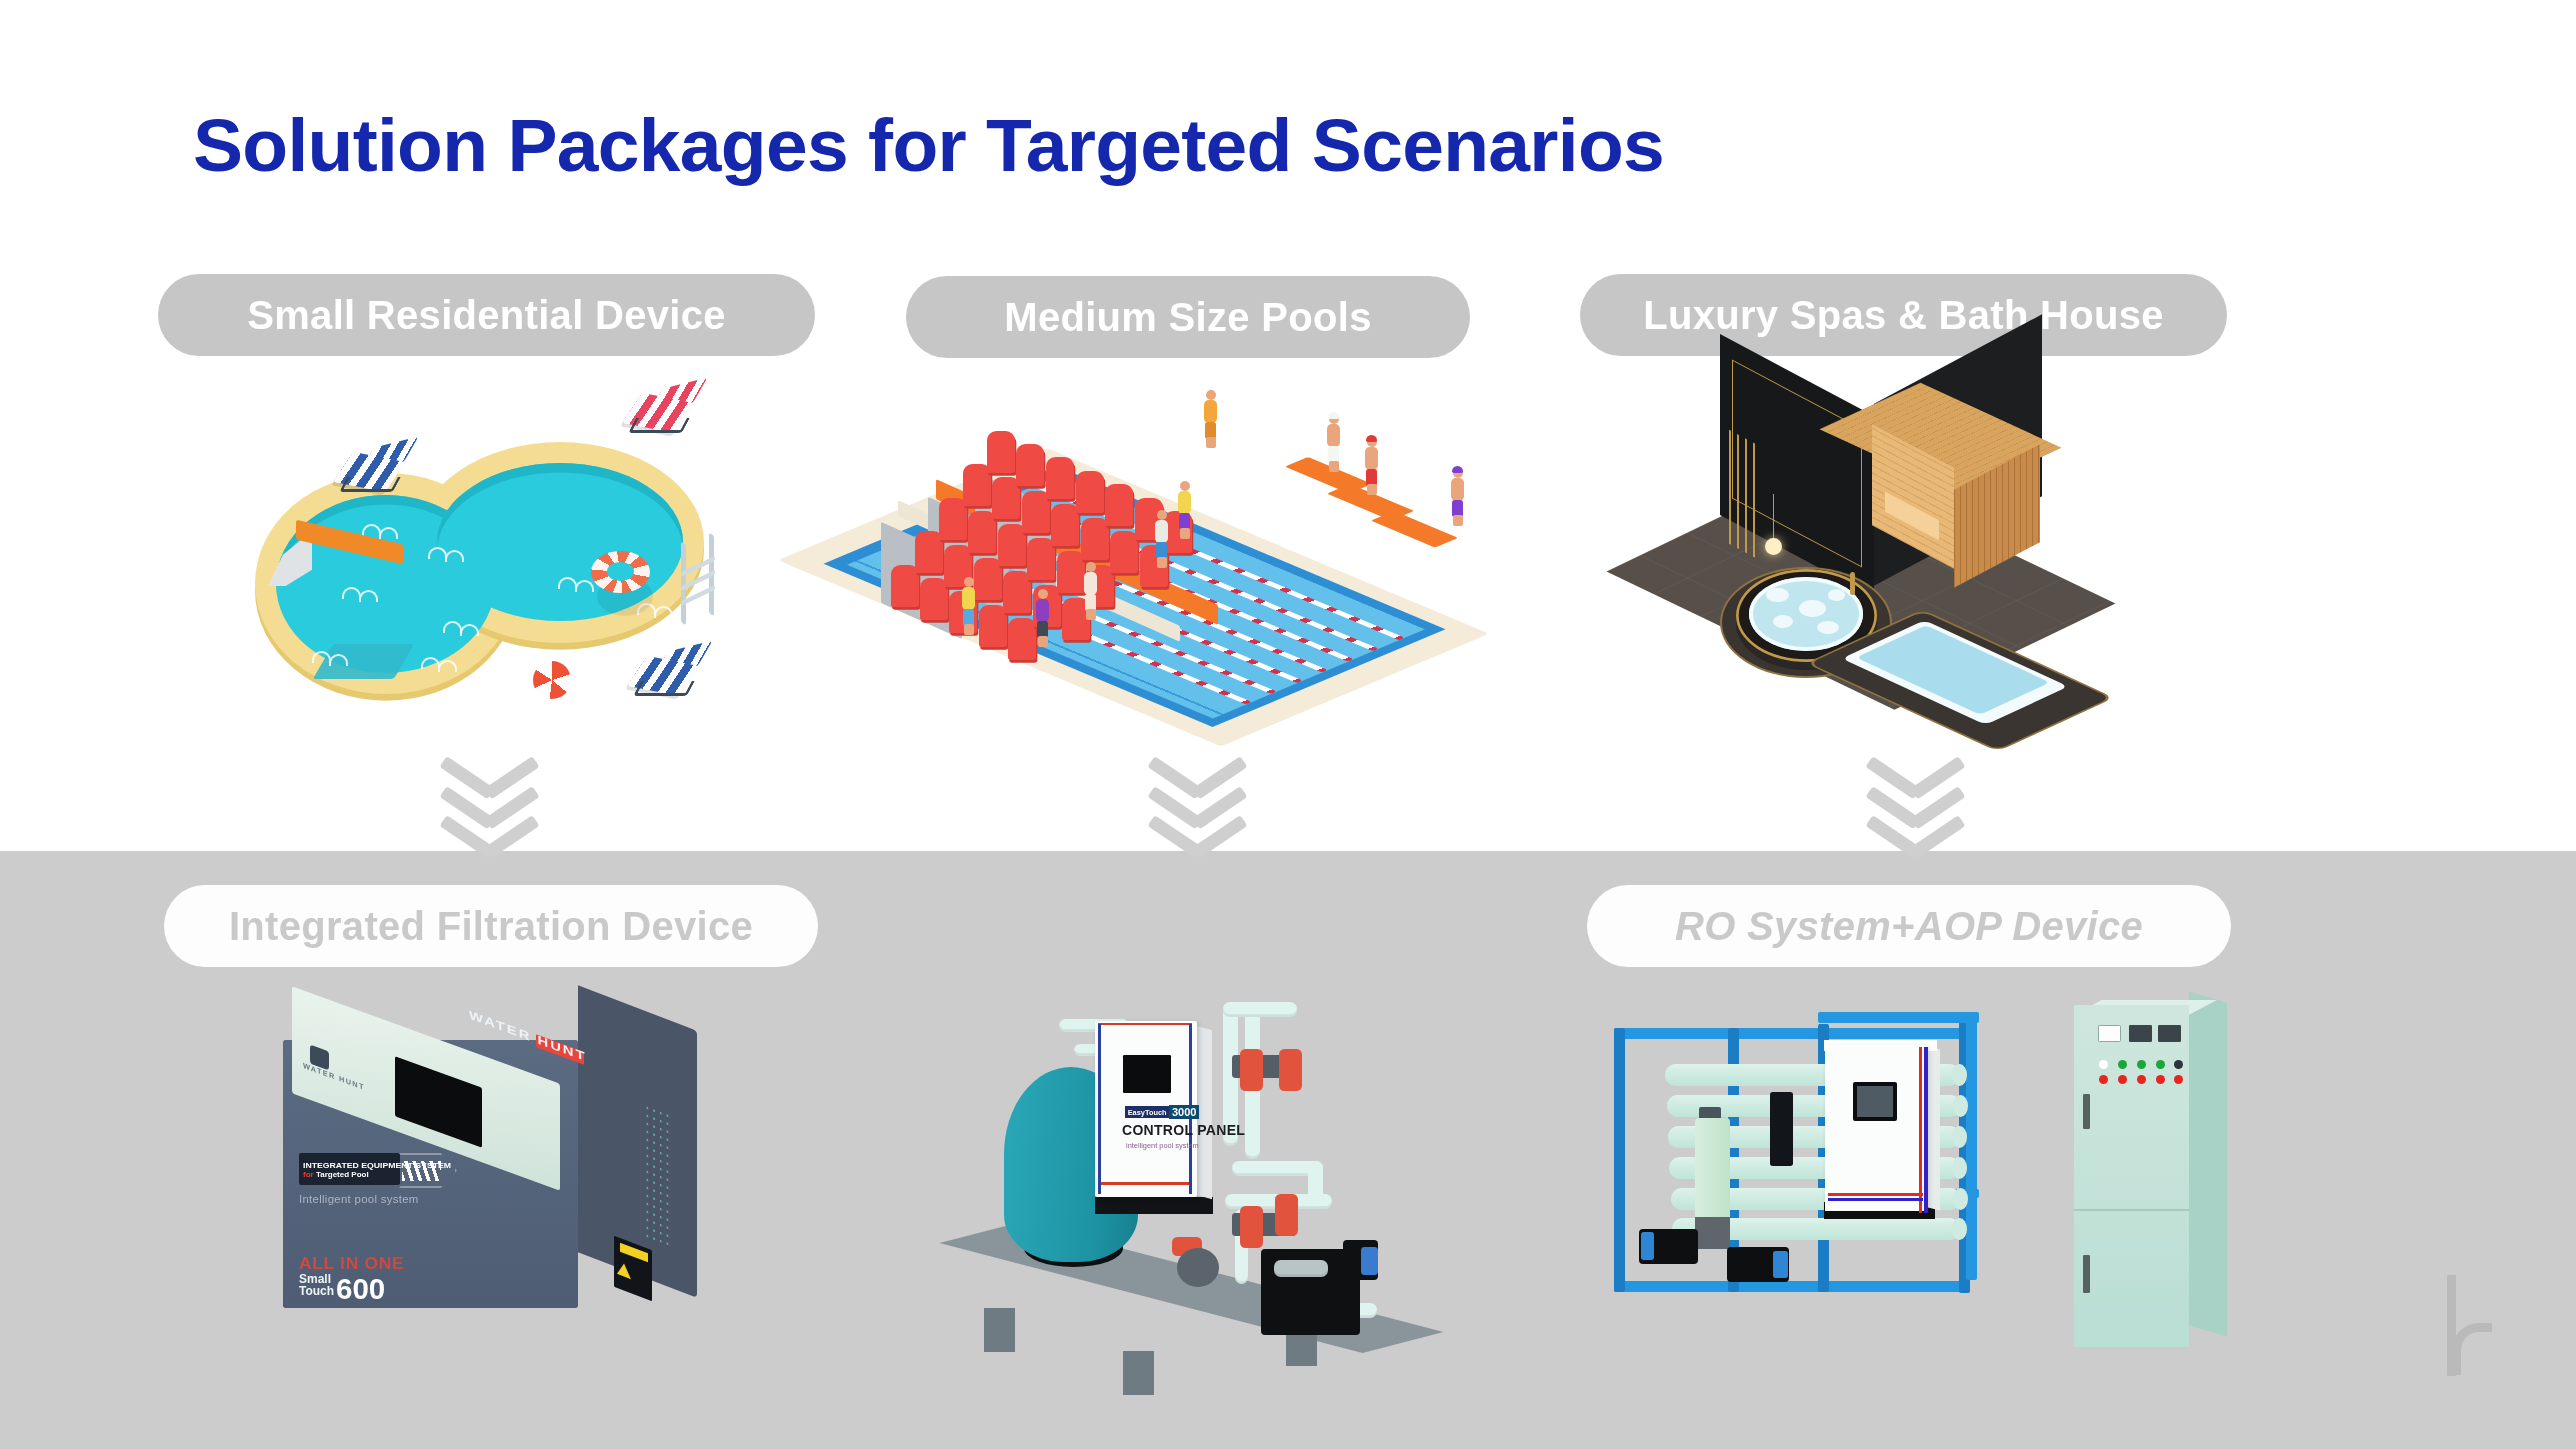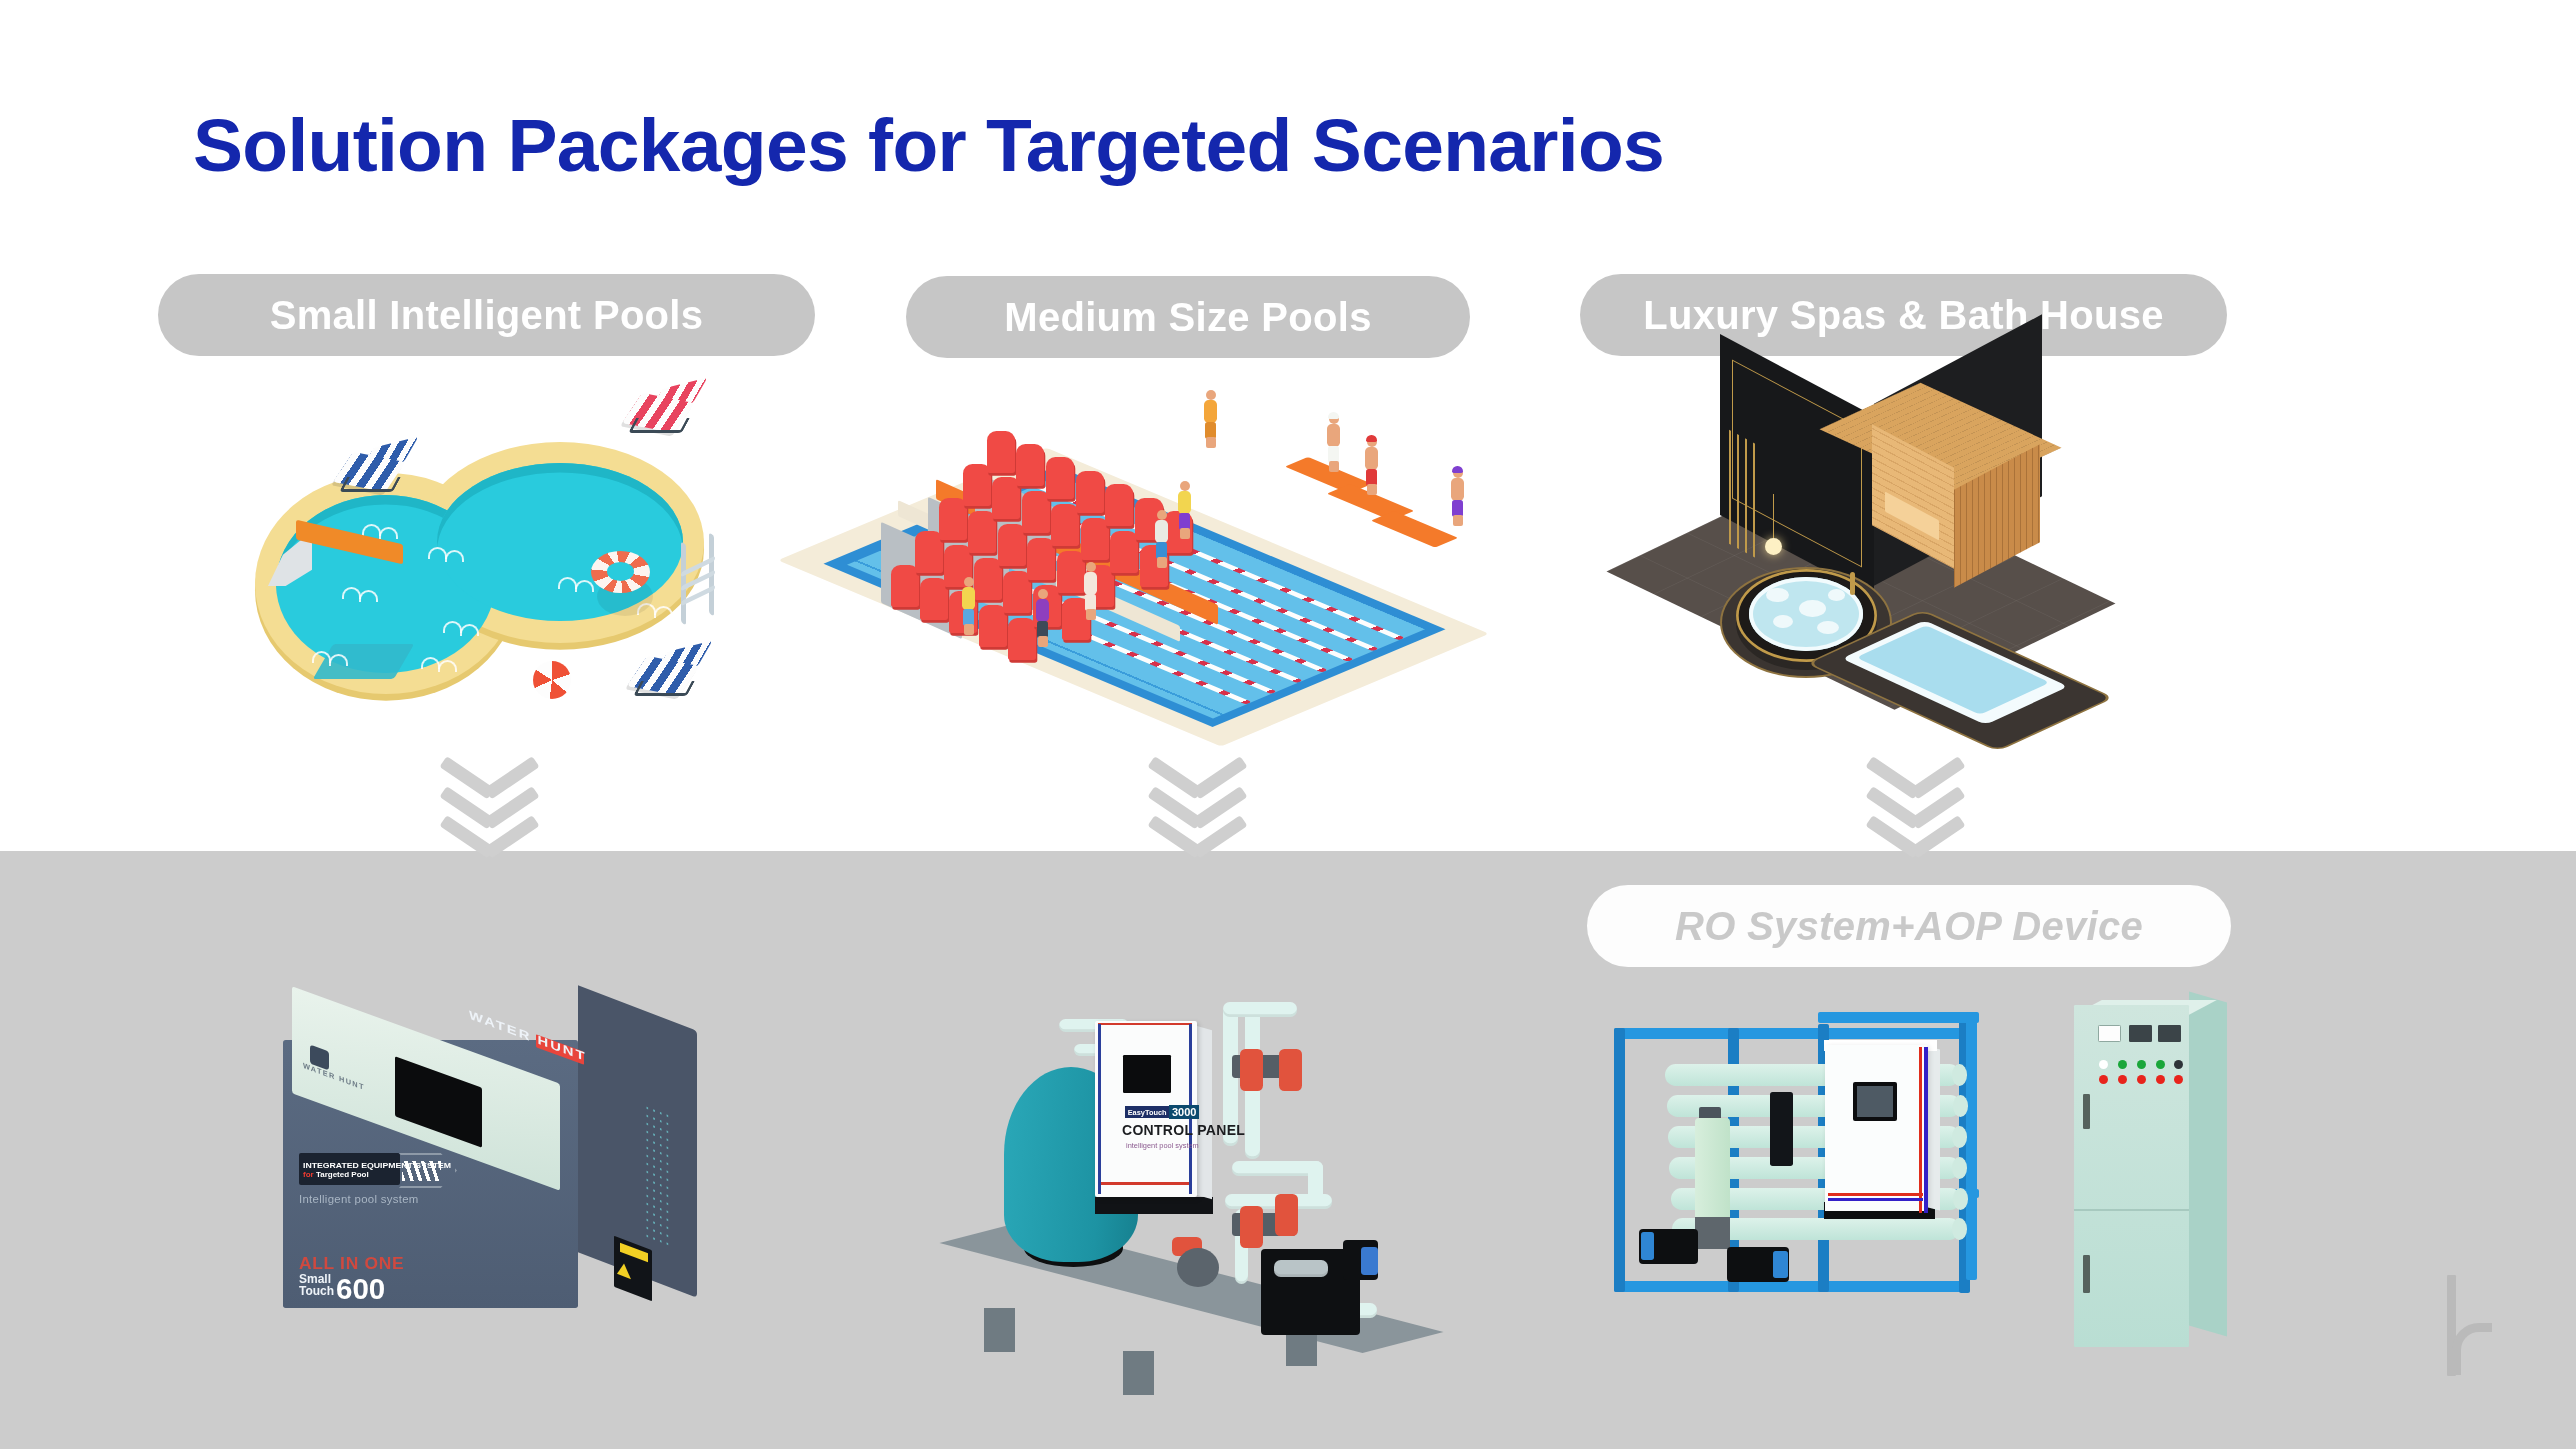--- a/index.html
+++ b/index.html
@@ -508,21 +508,21 @@
 </head>
 <body>
 
 <div id="stage">
 
   <div class="band-bottom"></div>
 
   <div class="page-title">Solution Packages for Targeted Scenarios</div>
 
   <div class="pill top p-top-1">
-    <span>Small Intelligent Pools</span>
+    <span>Small Residential Device</span>
   </div>
   <div class="pill top p-top-2">
     <span>Medium Size Pools</span>
   </div>
   <div class="pill top p-top-3">
     <span>Luxury Spas &amp; Bath House</span>
   </div>
 
   <div class="illus" id="illus-pool-small">
     <div class="kid-deck a"></div>
@@ -786,20 +786,23 @@
     <div class="chev">
         <i class="l"></i>
         <i class="r"></i>
       </div>
     <div class="chev">
         <i class="l"></i>
         <i class="r"></i>
       </div>
   </div>
 
+  <div class="pill bottom p-bot-1">
+    <span>Integrated Filtration Device</span>
+  </div>
   <div class="pill bottom p-bot-3">
     <span>RO System+AOP Device</span>
   </div>
 
   <div class="illus" id="illus-filtration">
     <div class="fd-topdeck"></div>
     <div class="fd-side"></div>
     <div class="fd-body"></div>
     <div class="fd-panel"></div>
     <div class="fd-redtab"></div>

